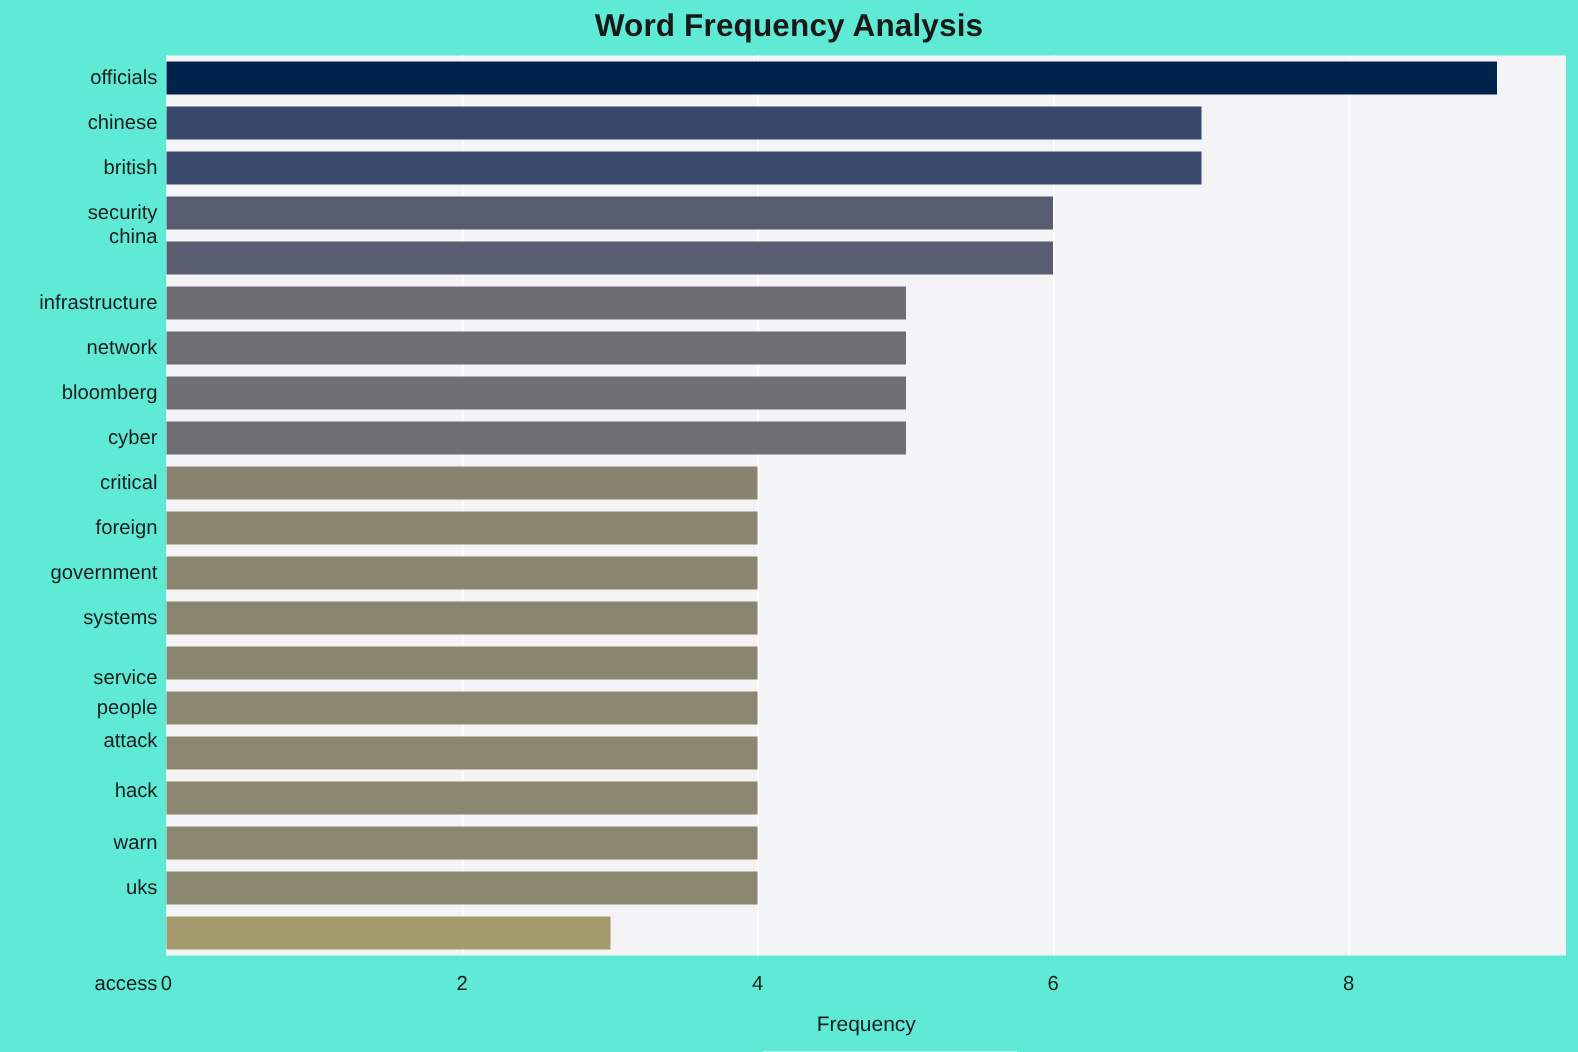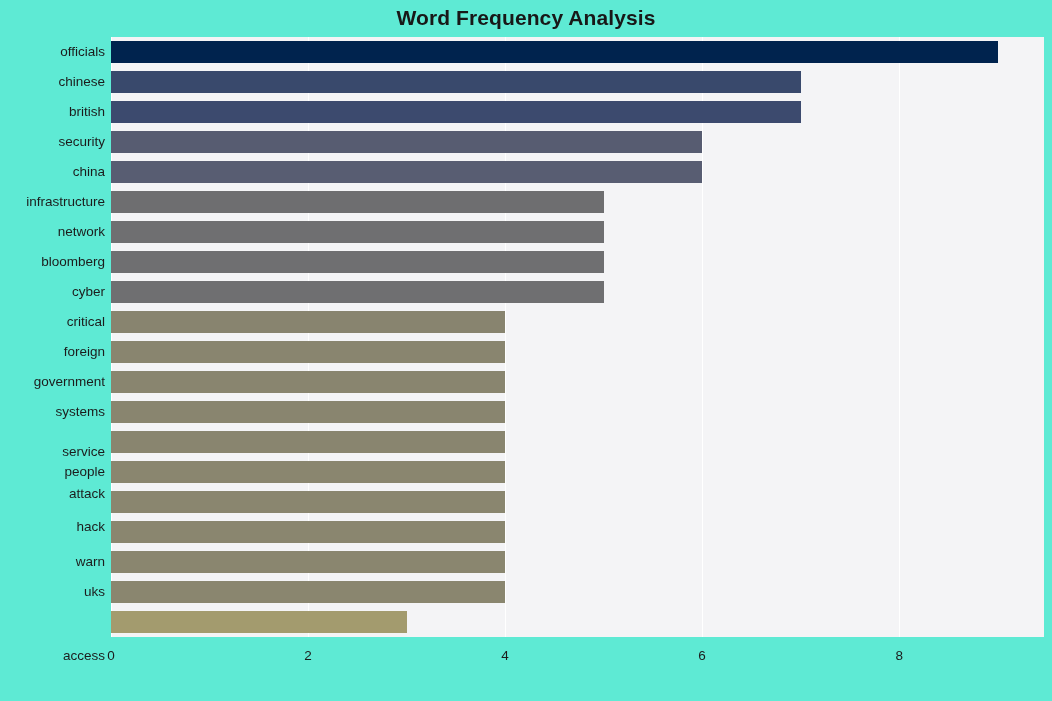--- a/index.html
+++ b/index.html
@@ -152,21 +152,21 @@
         <div class="bar" title="uks: 4" style="top: 544px; width: 394.087px; background: rgb(138, 134, 111);"></div>
         <div class="bar" title="access: 3" style="top: 574px; width: 295.565px; background: rgb(163, 155, 110);"></div>
       </div>
   </div>
 
   <div id="ylabels">
       <div class="ylabel" style="top: 4px;">officials</div>
       <div class="ylabel" style="top: 34px;">chinese</div>
       <div class="ylabel" style="top: 64px;">british</div>
       <div class="ylabel" style="top: 94px;">security</div>
-      <div class="ylabel" style="top: 124px; text-align: right;">china</div>
+      <div class="ylabel" style="top: 110px; text-align: right;">china</div>
       <div class="ylabel" style="top: 154px;">infrastructure</div>
       <div class="ylabel" style="top: 184px;">network</div>
       <div class="ylabel" style="top: 214px;">bloomberg</div>
       <div class="ylabel" style="top: 244px;">cyber</div>
       <div class="ylabel" style="top: 274px;">critical</div>
       <div class="ylabel" style="top: 304px;">foreign</div>
       <div class="ylabel" style="top: 334px;">government</div>
       <div class="ylabel" style="top: 364px;">systems</div>
       <div class="ylabel" style="top: 404px;">service</div>
       <div class="ylabel" style="top: 424px;">people</div>
@@ -178,14 +178,15 @@
     </div>
 
   <div id="xlabels">
       <div class="xlabel" style="left: 111px;">0</div>
       <div class="xlabel" style="left: 308.043px;">2</div>
       <div class="xlabel" style="left: 505.087px;">4</div>
       <div class="xlabel" style="left: 702.13px;">6</div>
       <div class="xlabel" style="left: 899.173px;">8</div>
     </div>
 
+  <div id="xaxis-title">Frequency</div>
 
 </div>
 
 </body></html>

